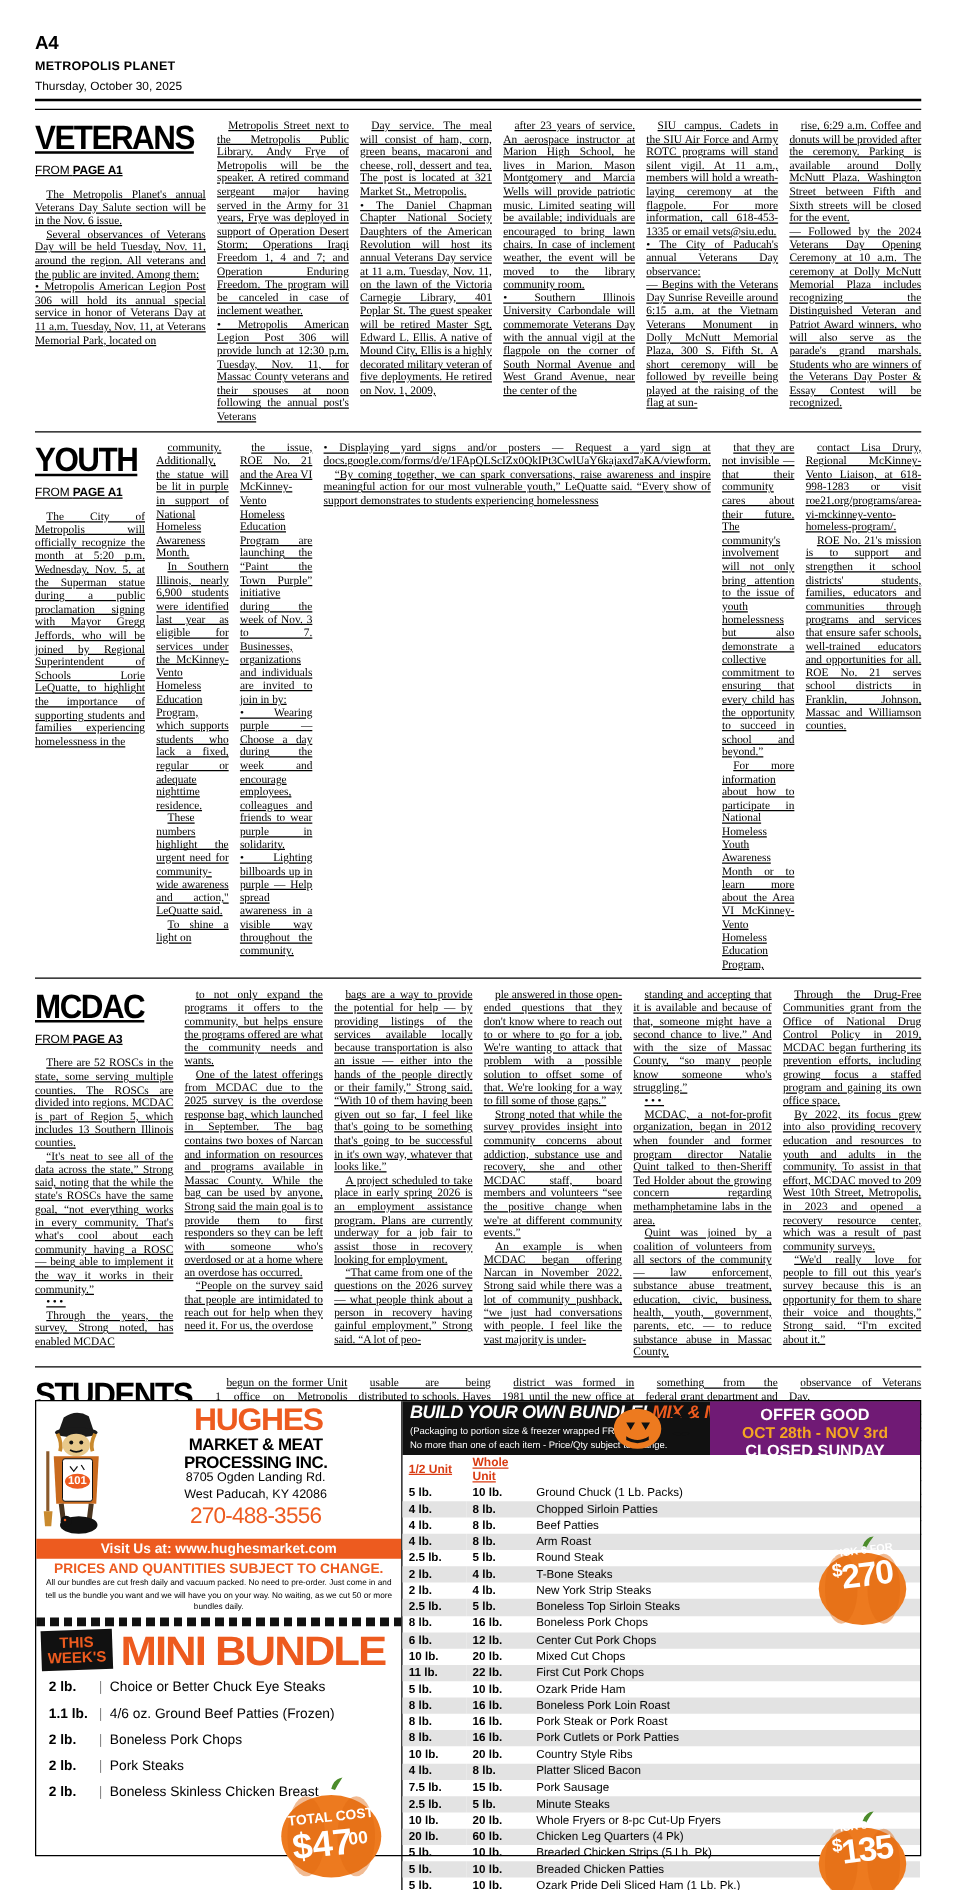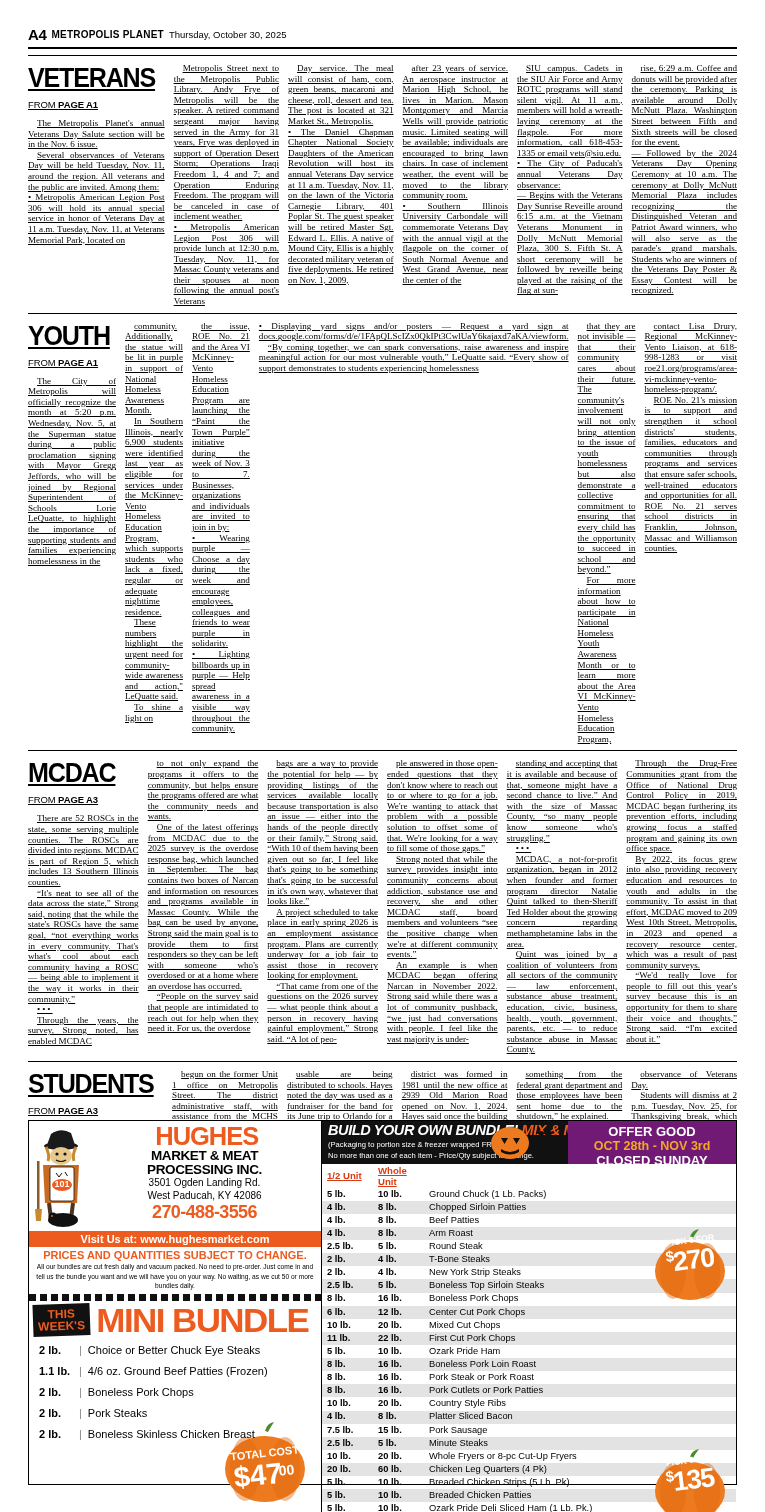--- a/index.html
+++ b/index.html
@@ -6,22 +6,23 @@
   body{
     width:765px;height:1512px;background:#ffffff;
     font-family:"Liberation Serif", serif;
     color:#000;overflow:hidden;
   }
   .page{width:765px;height:1512px;position:relative;padding:0;box-sizing:border-box;}
 
   
   .masthead{
     padding:26px 28px 0 28px;
-    display:flex;align-items:center;gap:5px;
+    display:flex;align-items:flex-start;gap:5px;
     font-family:"Liberation Sans", sans-serif;
+    flex-direction:column;
   }
   .mh-page{font-size:15px;font-weight:bold;letter-spacing:-.3px;}
   .mh-name{font-size:10px;font-weight:bold;letter-spacing:.2px;}
   .mh-date{font-size:9.5px;font-weight:normal;}
   .mh-rule{margin:4px 28px 0 28px;border-top:2px solid #000;}
 
   
   .article{padding:0 28px;box-sizing:border-box;}
   .art-rule{margin:6px 28px 0 28px;border-top:1.6px solid #000;}
   .art-grid{
@@ -72,21 +73,21 @@
   .mascot{
     width:56px;height:104px;position:relative;flex:0 0 56px;
   }
   .brand{padding-left:3px;flex:1;font-family:"Liberation Sans", sans-serif;text-align:center;}
   .brand .h1{
     font-size:25px;font-weight:bold;color:#ED5B1F;line-height:.95;
     letter-spacing:-1px;transform:scaleX(1.02);transform-origin:left;
   }
   .brand .h2{font-size:13.5px;font-weight:bold;line-height:1.02;letter-spacing:-.4px;}
   .brand .addr{font-size:10px;line-height:1.22;margin-top:1px;}
-  .brand .phone{font-size:18px;font-weight:bold;color:#ED5B1F;line-height:1.05;letter-spacing:-.6px;}
+  .brand .phone{font-size:18px;font-weight:normal;color:#ED5B1F;line-height:1.05;letter-spacing:-.6px;}
 
   .visit-bar{
     background:#ED5B1F;color:#fff;text-align:center;
     font-family:"Liberation Sans", sans-serif;font-weight:bold;
     font-size:11px;padding:2px 0;margin-top:2px;
   }
   .prices-bar{
     color:#ED5B1F;text-align:center;font-family:"Liberation Sans", sans-serif;
     font-weight:bold;font-size:11px;padding:2px 0 1px 0;
   }
@@ -357,21 +358,21 @@
               <path d="M16 78 l2 16 M40 78 l-2 16" stroke="#4a3520" stroke-width="4"></path>
               <ellipse cx="30" cy="95" rx="15" ry="7" fill="#111"></ellipse>
               <circle cx="20" cy="92" r="4.5" fill="#111"></circle>
               <circle cx="19" cy="91" r="1" fill="#ED5B1F"></circle>
             </svg>
           </div>
           <div class="brand">
             <div class="h1">HUGHES</div>
             <div class="h2">MARKET &amp; MEAT</div>
             <div class="h2">PROCESSING INC.</div>
-            <div class="addr">3501 Ogden Landing Rd.</div>
+            <div class="addr">8705 Ogden Landing Rd.</div>
             <div class="addr">West Paducah, KY 42086</div>
             <div class="phone">270-488-3556</div>
           </div>
         </div>
 
         <div class="visit-bar">Visit Us at: www.hughesmarket.com</div>
         <div class="prices-bar">PRICES AND QUANTITIES SUBJECT TO CHANGE.</div>
         <div class="fineprint">All our bundles are cut fresh daily and vacuum packed. No need to pre-order. Just come in and tell us the bundle you want and we will have you on your way. No waiting, as we cut 50 or more bundles daily.</div>
         <div class="zig"></div>
 

